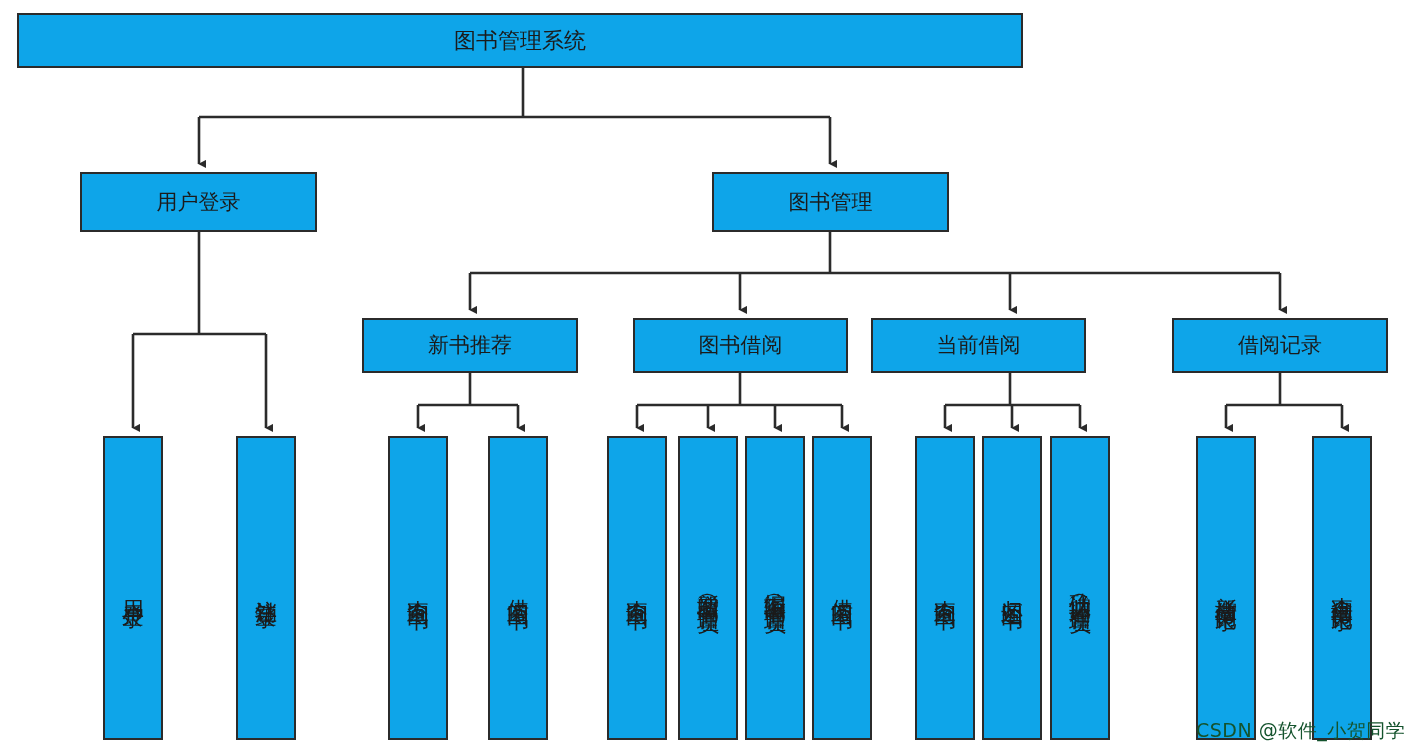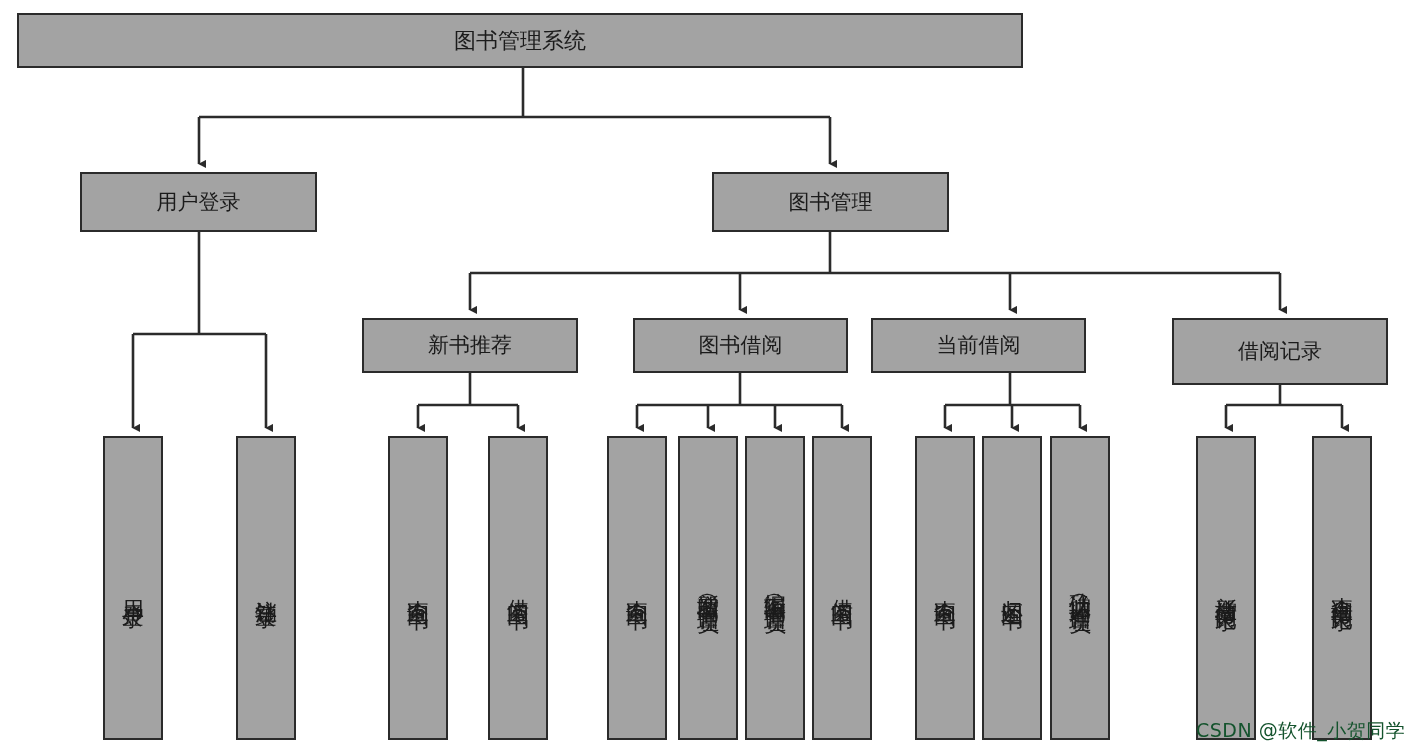--- a/index.html
+++ b/index.html
@@ -22,21 +22,21 @@
     position: absolute;
     left: 0;
     top: 0;
     width: 1405px;
     height: 747px;
     pointer-events: none;
   }
   .node {
     position: absolute;
     box-sizing: border-box;
-    background: #a3a3a3;
+    background: #0ea5e9;
     border: 2px solid #2b2b2b;
     display: flex;
     align-items: center;
     justify-content: center;
     color: #1b1b1b;
   }
   .node .label {
     display: block;
     text-align: center;
     line-height: 1.25;
@@ -138,21 +138,21 @@
 
   <div class="node horizontal" style="left:362px; top:318px; width:216px; height:55px;">
     <span class="label">新书推荐</span>
   </div>
   <div class="node horizontal" style="left:633px; top:318px; width:215px; height:55px;">
     <span class="label">图书借阅</span>
   </div>
   <div class="node horizontal" style="left:871px; top:318px; width:215px; height:55px;">
     <span class="label">当前借阅</span>
   </div>
-  <div class="node horizontal" style="left:1172px; top:318px; width:216px; height:67px;">
+  <div class="node horizontal" style="left:1172px; top:318px; width:216px; height:55px;">
     <span class="label">借阅记录</span>
   </div>
 
   <div class="node vertical" style="left:103px; top:436px; width:60px; height:304px;">
     <span class="label">用户登录</span>
   </div>
   <div class="node vertical" style="left:236px; top:436px; width:60px; height:304px;">
     <span class="label">注销登录</span>
   </div>
 

